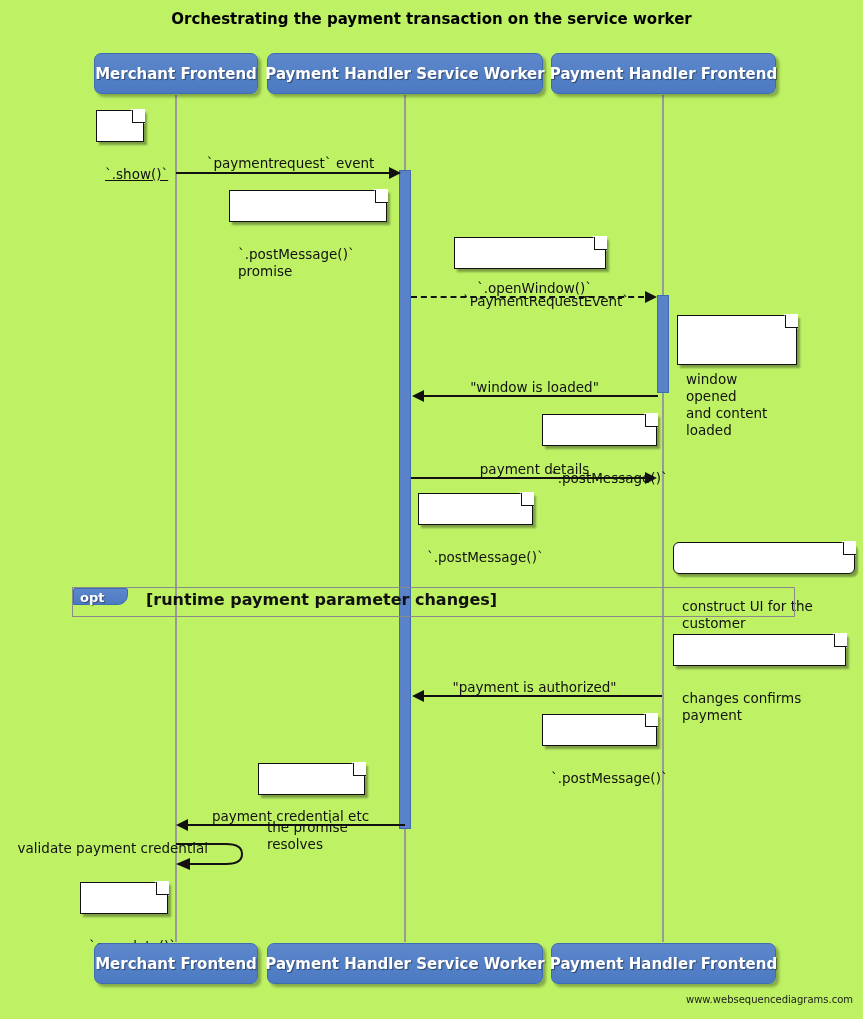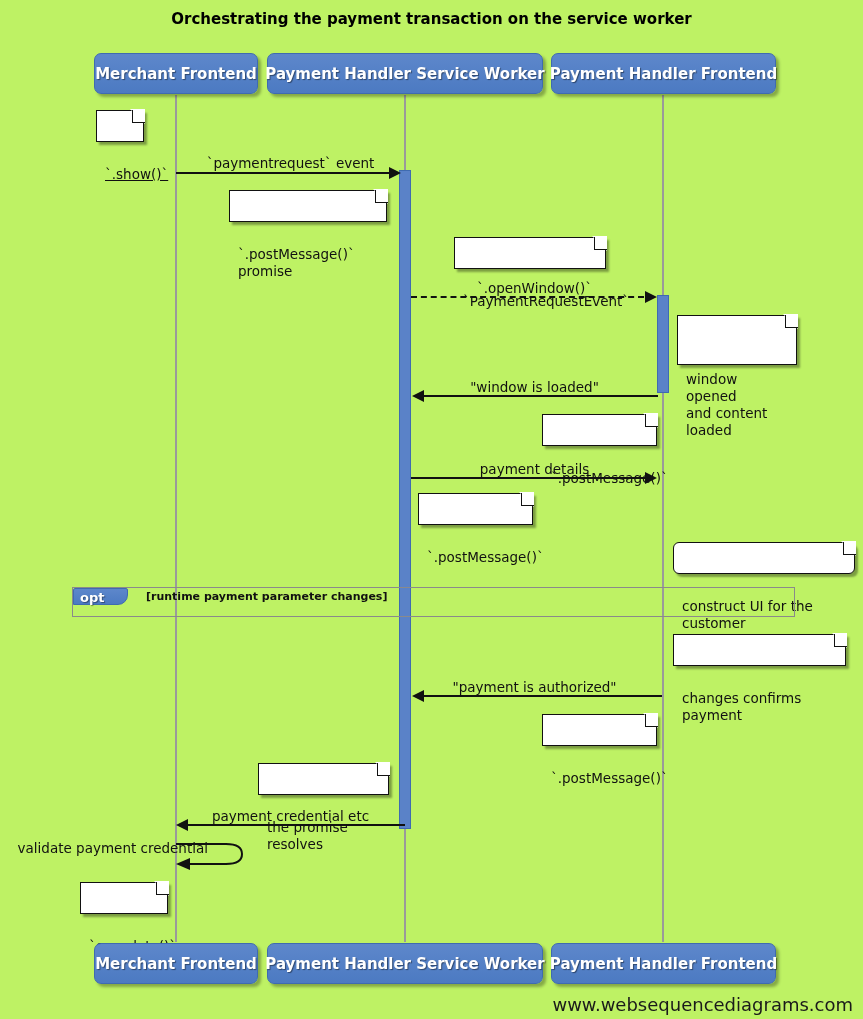--- a/index.html
+++ b/index.html
@@ -31,21 +31,21 @@
     color: #000000;
     letter-spacing: 0px;
     white-space: nowrap;
   }
 
   
   .footer-credit {
     position: absolute;
     right: 10px;
     top: 994px;
-    font-size: 18px;
+    font-size: 10px;
     color: #1a1a1a;
     white-space: nowrap;
   }
 
   
   .lifeline {
     position: absolute;
     width: 2px;
     background: #9a9a9a;
   }
@@ -171,21 +171,21 @@
     border-bottom-right-radius: 10px;
     border-top-right-radius: 2px;
     color: #ffffff;
     font-size: 13px;
     font-weight: bold;
     padding: 1px 0 1px 6px;
     text-shadow: 1px 1px 1px rgba(0,0,0,0.4);
   }
   .frag-cond {
     position: absolute;
-    font-size: 11px;
+    font-size: 16px;
     font-weight: bold;
     color: #111111;
     white-space: nowrap;
   }
 </style>
 </head>
 <body>
 
 <div id="canvas">
 
@@ -294,21 +294,21 @@
   </div>
   <div class="msg-line" style="left:424px; top:695px; width:238px;"></div>
   <div class="arrowhead left" style="left:412px; top:690px;"></div>
 
   <div class="note" style="left:542px; top:714px; width:115px; height:32px;">
     <span class="fold-cut"></span>
     <span class="fold"></span>
     <span>`.postMessage()`</span>
   </div>
 
-  <div class="note" style="left:258px; top:763px; width:131px; height:32px;">
+  <div class="note" style="left:258px; top:763px; width:107px; height:32px;">
     <span class="fold-cut"></span>
     <span class="fold"></span>
     <span>the promise resolves</span>
   </div>
 
   <div class="msg-label center" style="left:176px; top:808px; width:229px;">
     <span>payment credential etc</span>
   </div>
   <div class="msg-line" style="left:188px; top:824px; width:217px;"></div>
   <div class="arrowhead left" style="left:176px; top:819px;"></div>

